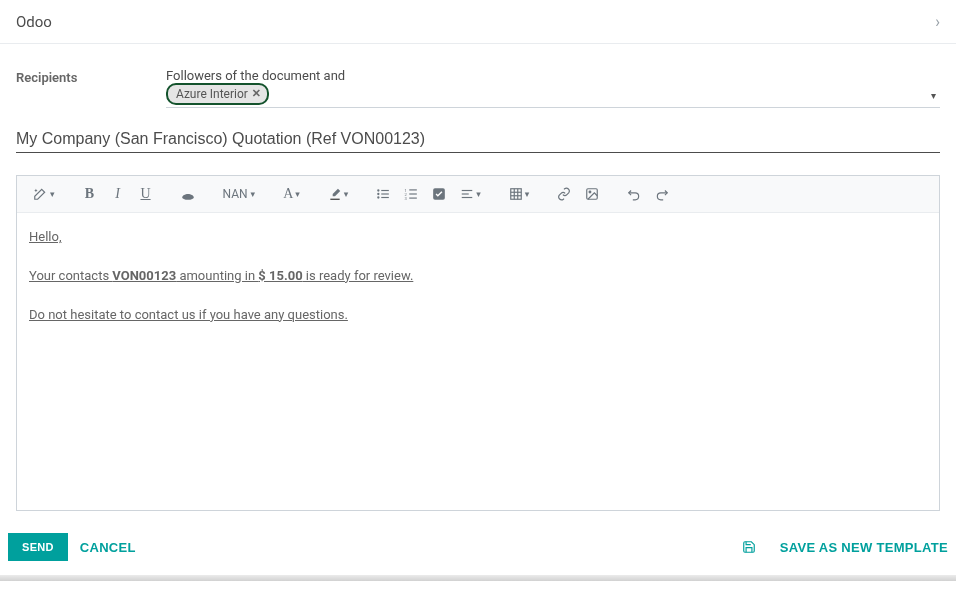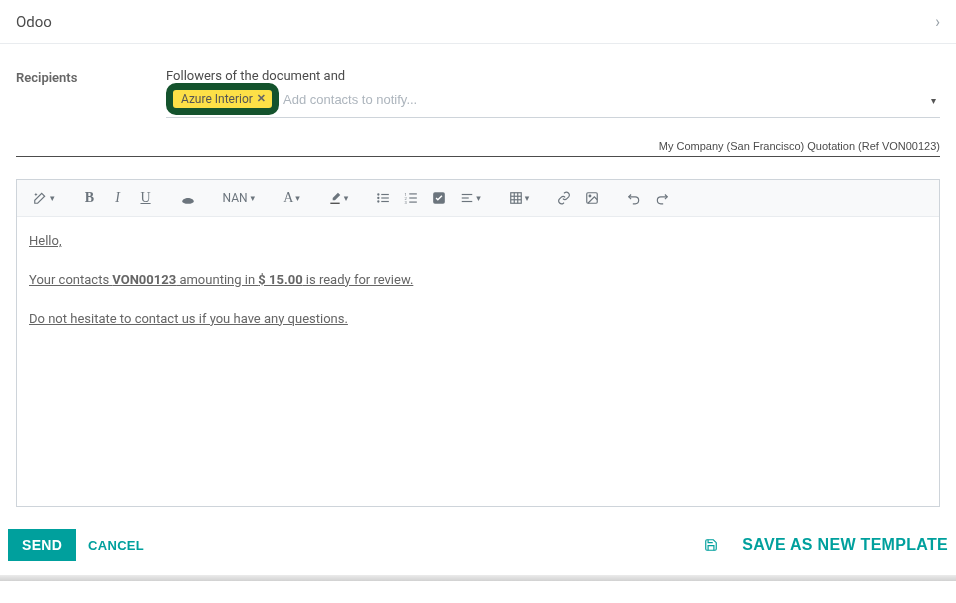--- a/index.html
+++ b/index.html
@@ -7,40 +7,40 @@
     .modal { width: 956px; height: 581px; background: white; position: relative; display: flex; flex-direction: column; }
     .modal-header { padding: 12px 16px; border-bottom: 1px solid #e9ecef; display: flex; justify-content: space-between; align-items: center; }
     .modal-title { font-size: 15px; color: #4c4c4c; }
     .modal-close { color: #98a1a8; cursor: pointer; font-size: 16px; }
     .modal-body { padding: 24px 16px 8px 16px; flex: 1; display: flex; flex-direction: column; overflow: hidden; }
     .form-row { display: flex; margin-bottom: 18px; align-items: flex-start; }
     .form-label { width: 150px; font-weight: 600; color: #666; padding-top: 2px; font-size: 13px;}
     .form-value { flex: 1; position: relative; }
     .followers-text { color: #4c4c4c; display:block;}
     .tag-container { display: flex; align-items:center; border-bottom: 1px solid #ced4da; padding-bottom: 2px; position: relative;}
-    .tag { display: inline-flex; align-items: center; background: #fde047; border: 7px solid #14532d; border-radius: 10px; padding: 1px 6px 1px 8px; font-size: 12px; color: #555; margin-right: 4px; line-height: 16px;}
+    .tag { display: inline-flex; align-items: center; background: #e5e5e5; border: 2px solid #14532d; border-radius: 10px; padding: 1px 6px 1px 8px; font-size: 12px; color: #555; margin-right: 4px; line-height: 16px;}
     .tag-close { margin-left: 4px; font-weight: bold; color: #666; cursor: pointer; font-size: 11px; }
     .tag-input { border: none; outline: none; flex: 1; font-size: 13px; color: #4c4c4c; padding: 2px 0; }
     .tag-input::placeholder { color: #adb5bd; }
     .dropdown-caret { position: absolute; right: 4px; top: 50%; transform: translateY(-50%); color: #555; font-size: 10px; pointer-events:none;}
-    .subject-input { width: 100%; border: none; border-bottom: 1px solid #4c4c4c; padding: 4px 0; font-size: 11px; outline: none; color: #4c4c4c; text-align: right;}
+    .subject-input { width: 100%; border: none; border-bottom: 1px solid #4c4c4c; padding: 4px 0; font-size: 16px; outline: none; color: #4c4c4c;}
     .editor-wrap { border: 1px solid #ced4da; flex:1; display: flex; flex-direction: column; overflow:hidden; margin-top: 4px;}
     .toolbar { display: flex; align-items: center; padding: 6px 10px; border-bottom: 1px solid #e9ecef; background: #f8f9fa; gap: 2px; }
     .tb-btn { color: #6c757d; padding: 4px 6px; min-width: 26px; text-align: center; cursor: pointer; border-radius: 2px; display:inline-flex; align-items:center; justify-content:center; font-size: 14px;}
     .tb-sep { width: 12px; }
     .tb-text { font-size: 12px; padding: 4px 6px; color: #6c757d; display:inline-flex; align-items:center; cursor:pointer;}
     .tb-caret { margin-left: 3px; font-size: 9px; }
     .editor-body { padding: 14px 12px; flex: 1; overflow: auto; font-size: 13px; color: #666; line-height: 1.6;}
     .editor-body p { margin-bottom: 18px; text-decoration: underline; }
     .bold { font-weight: bold; margin-top: 40px; }
     .modal-footer { padding: 14px 8px 14px 8px; border-top: 0; display: flex; align-items: center; justify-content: space-between;}
     .footer-left { display:flex; align-items:center; gap: 12px;}
-    .btn-primary { background: #00A09D; color: white; border: none; padding: 8px 14px; font-weight: 600; font-size: 14px; cursor: pointer; letter-spacing: 0.3px;}
+    .btn-primary { background: #00A09D; color: white; border: none; padding: 8px 14px; font-weight: 600; font-size: 11px; cursor: pointer; letter-spacing: 0.3px;}
     .btn-secondary { background: none; border: none; color: #00A09D; font-weight: 600; font-size: 13px; cursor: pointer; letter-spacing: 0.3px;}
-    .btn-template { background: none; border: none; color: #00A09D; font-weight: 600; font-size: 16px; cursor: pointer; display:flex; align-items:center; gap:24px; letter-spacing: 0.3px;}
+    .btn-template { background: none; border: none; color: #00A09D; font-weight: 600; font-size: 13px; cursor: pointer; display:flex; align-items:center; gap:24px; letter-spacing: 0.3px;}
     svg { display:block; }
     .bottom-shadow { height:6px; background: linear-gradient(to bottom, rgba(0,0,0,0.08), rgba(0,0,0,0.18)); }
   </style>
 </head>
 <body>
 
 <div class="modal">
 
   <div class="modal-header">
     <div class="modal-title">Odoo</div>
@@ -51,21 +51,20 @@
 
     <div class="form-row">
       <div class="form-label">Recipients</div>
       <div class="form-value">
         <span class="followers-text">Followers of the document and</span>
         <div class="tag-container">
           <span class="tag">
             <span>Azure Interior</span>
             <span class="tag-close">✕</span>
           </span>
-          <input class="tag-input" placeholder="Add contacts to notify..." style="">
           <span class="dropdown-caret">▾</span>
         </div>
       </div>
     </div>
 
     <div class="form-row">
       <div class="form-value">
         <input class="subject-input" value="My Company (San Francisco) Quotation (Ref VON00123)" style="">
       </div>
     </div>

